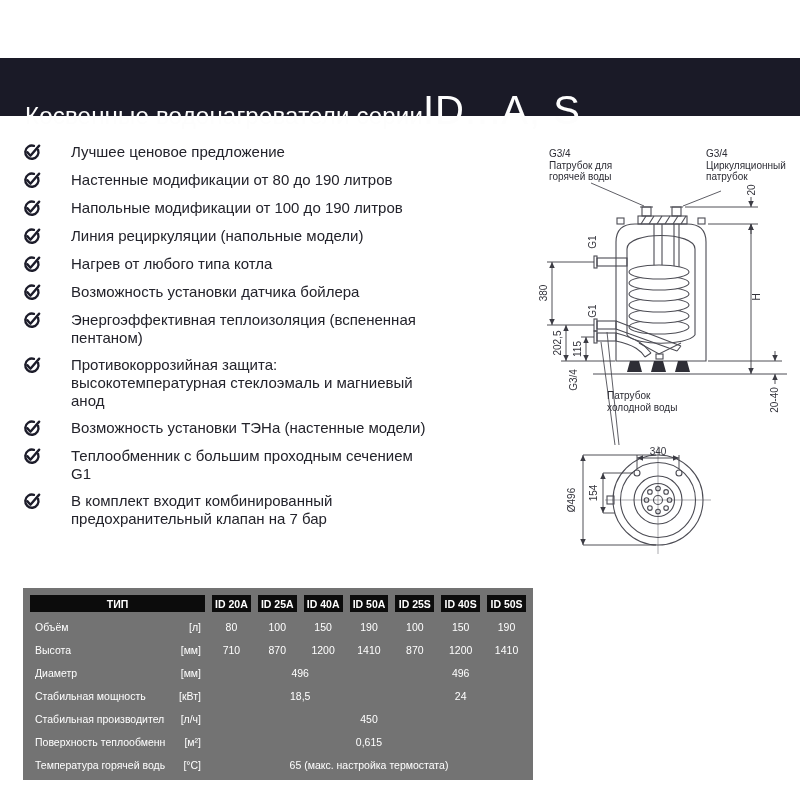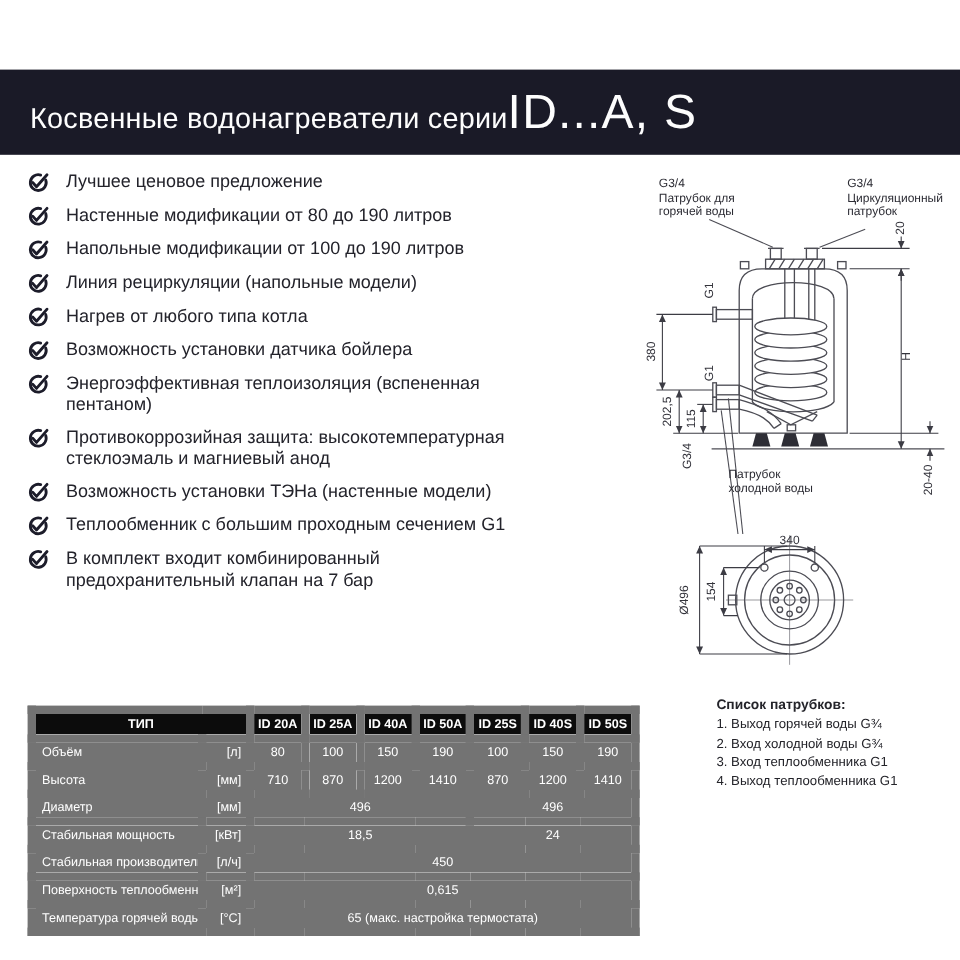--- a/index.html
+++ b/index.html
@@ -3,34 +3,34 @@
 <meta charset="utf-8">
 <style>
   html,body { margin:0; padding:0; background:#ffffff; }
   .page {
     position:relative; width:800px; height:800px; overflow:hidden;
     background:#ffffff; font-family:"Liberation Sans", sans-serif;
   }
 
   
   .band {
-    position:absolute; left:0; top:58px; width:800px; height:71px;
+    position:absolute; left:0; top:58px; width:800px; height:58px;
     background:#1a1a27; display:flex; align-items:baseline;
-    padding:14px 0 0 25px; box-sizing:border-box; color:#fdfdfd;
+    padding:30px 0 0 25px; box-sizing:border-box; color:#fdfdfd;
   }
   .band .t1 { font-size:24px; letter-spacing:.2px; }
   .band .t2 { font-size:40px; font-weight:300; letter-spacing:1px; }
 
   
   .features {
     position:absolute; left:22px; top:143px; width:408px;
     margin:0; padding:0; list-style:none;
   }
   .features li {
-    display:flex; align-items:flex-start; gap:14px;
+    display:flex; align-items:flex-start; gap:30px;
     margin-bottom:9px; font-size:15px; line-height:18px;
     color:#23232b; font-weight:500;
   }
   .features .ck { flex:0 0 19px; height:19px; margin-top:0; }
 
   
   .diagram { position:absolute; left:535px; top:145px; width:265px; height:430px; }
   .diagram svg { position:absolute; left:0; top:0; }
   .dlabel { position:absolute; font-size:10px; line-height:11.5px; color:#2c2c34; }
   .dlabel span { display:block; }
@@ -359,23 +359,14 @@
           <td colspan="7">0,615</td>
         </tr>
         <tr>
           <td class="pname">Температура горячей воды</td>
           <td class="punit">[°C]</td>
           <td colspan="7">65 (макс. настройка термостата)</td>
         </tr>
       </tbody>
   </table>
 
-  <div class="nozzles">
-    <div class="nz-title">Список патрубков:</div>
-    <div id="nozzle-items">
-        <div class="nz-item">1. Выход горячей воды G¾</div>
-        <div class="nz-item">2. Вход холодной воды G¾</div>
-        <div class="nz-item">3. Вход теплообменника G1</div>
-        <div class="nz-item">4. Выход теплообменника G1</div>
-      </div>
-  </div>
 
 </div>
 
 </body></html>

